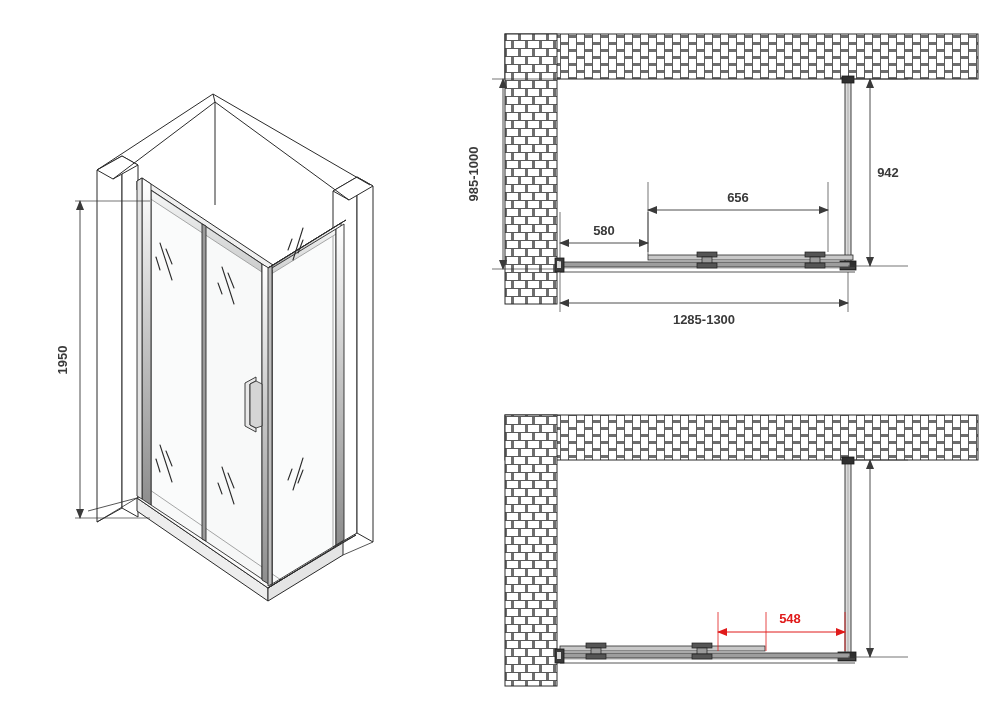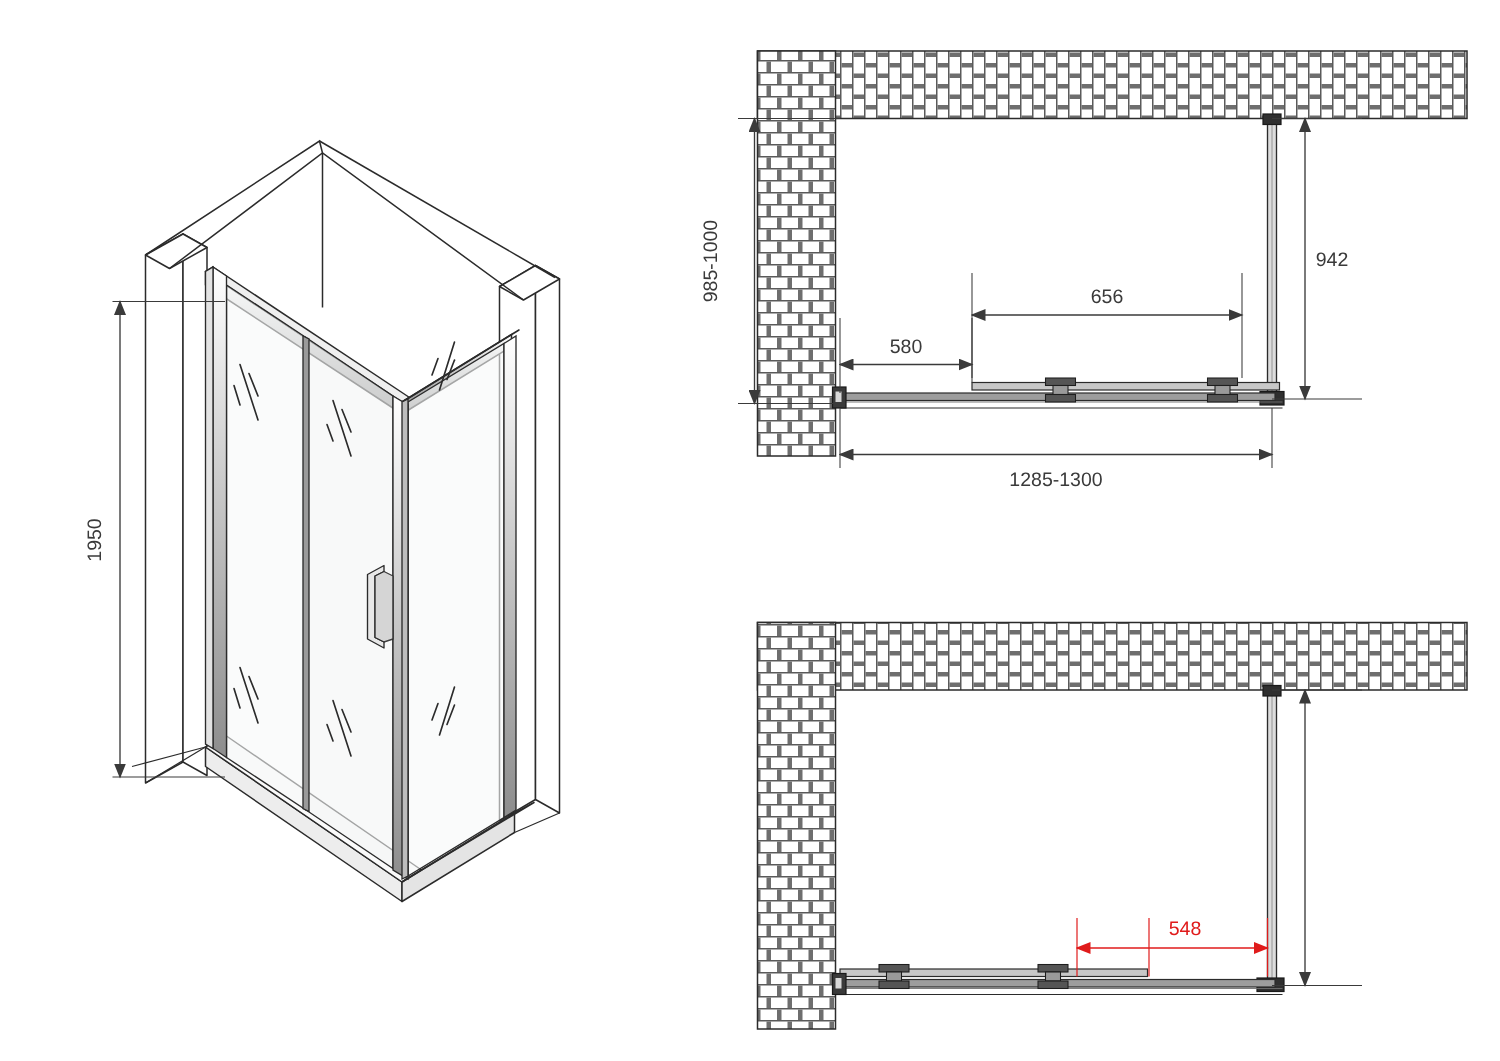--- a/index.html
+++ b/index.html
@@ -13,20 +13,21 @@
     height: 707px;
     font-family: "Liberation Sans", sans-serif;
     overflow: hidden;
     position: relative;
   }
   #sheet {
     position: absolute;
     left: 0; top: 0;
     width: 1000px;
     height: 707px;
+    font-weight: bold;
   }
   svg { display: block; }
   .dimtext {
     font-family: "Liberation Sans", sans-serif;
     font-size: 13px;
     fill: #3a3a3a;
   }
   .dimtext-red {
     font-family: "Liberation Sans", sans-serif;
     font-size: 13px;

